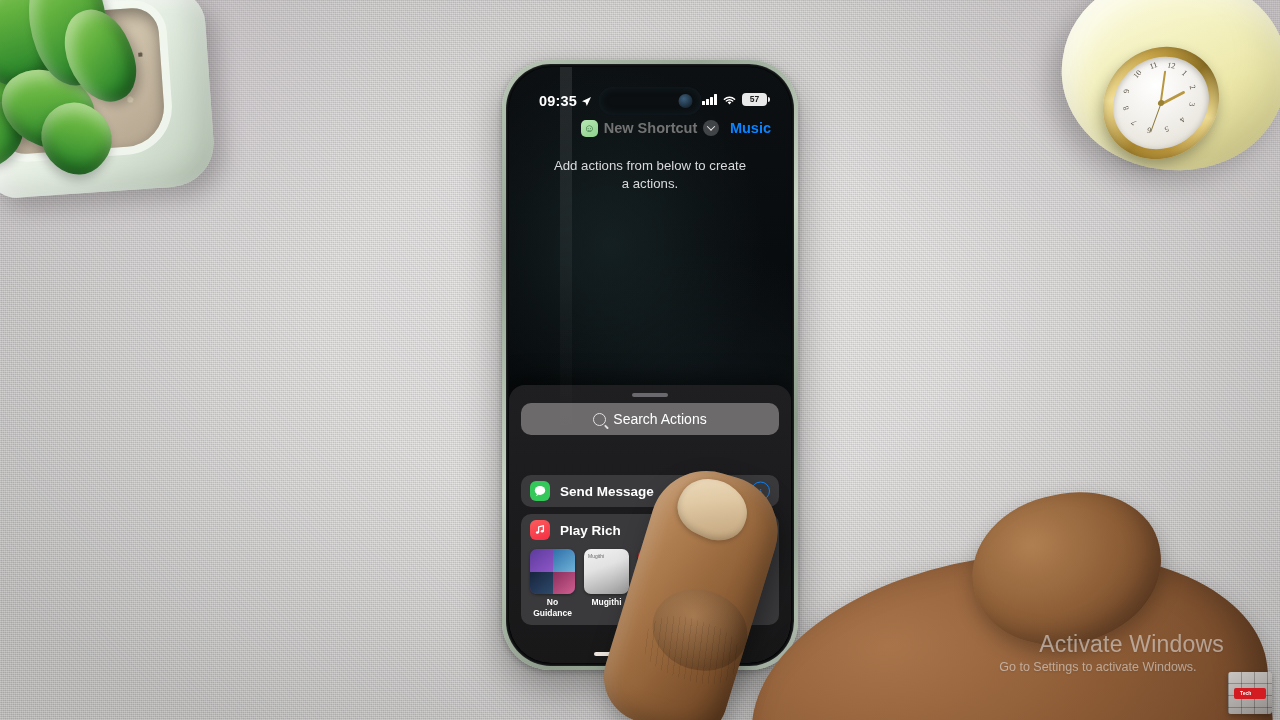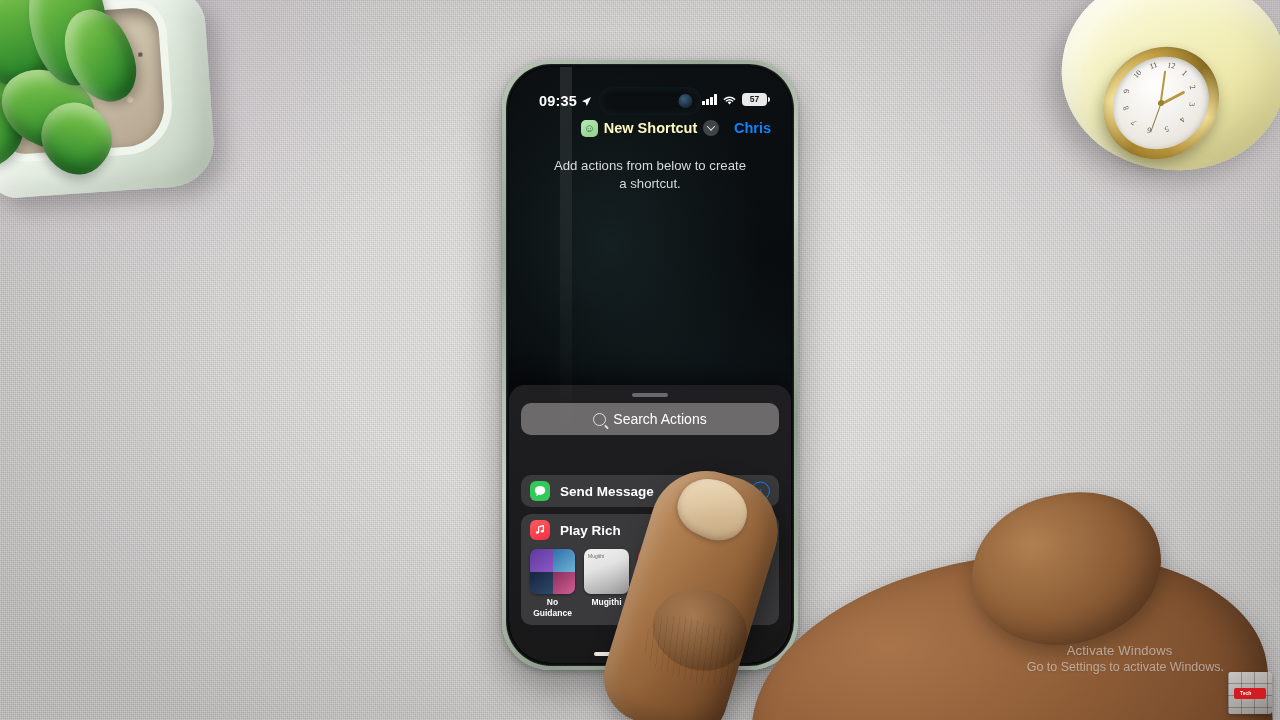--- a/index.html
+++ b/index.html
@@ -181,21 +181,21 @@
     background:#0b0f11;box-shadow: inset 0 0 8px rgba(40,70,90,.35);}
   .island-lens{position:absolute;right:9px;top:7px;width:14px;height:14px;border-radius:50%;
     background:radial-gradient(circle at 38% 34%, #3c5f7c, #1a2a38 70%);}
 
   
   .navbar{position:absolute;left:0;right:0;top:44px;height:34px;display:flex;align-items:center;justify-content:center;}
   .nav-center{display:flex;align-items:center;gap:6px;}
   .sc-icon{width:17px;height:17px;border-radius:5px;
     background:linear-gradient(150deg,#b7e8b4,#8fd08c);display:flex;align-items:center;justify-content:center;}
   .sc-icon em{font-style:normal;font-size:11px;color:#2d6b3a;font-weight:bold;line-height:1;}
-  .nav-title{color:#fef9c3;font-size:14.5px;font-weight:bold;}
+  .nav-title{color:#737373;font-size:14.5px;font-weight:bold;}
   .chev{width:16px;height:16px;border-radius:50%;background:rgba(255,255,255,.22);display:flex;align-items:center;justify-content:center;}
   .chev b{display:block;width:5px;height:5px;border-right:1.6px solid #e7e7e7;border-bottom:1.6px solid #e7e7e7;transform:rotate(45deg) translate(-1px,-1px);}
   .nav-done{position:absolute;right:20px;top:50%;transform:translateY(-50%);color:#0a84ff;font-size:14.5px;font-weight:bold;}
 
   
   .hint{position:absolute;left:0;right:0;top:90px;text-align:center;color:#d8dadb;font-size:13.2px;line-height:1.35;padding:0 36px;box-sizing:border-box;font-weight:500;}
 
   
   .sheet{
     position:absolute;left:0;right:0;bottom:0;height:278px;
@@ -255,21 +255,21 @@
   .alb-t{margin-top:3px;text-align:center;color:#fff;font-size:8.5px;line-height:1.25;font-weight:600;}
 
   .homebar{position:absolute;left:50%;bottom:7px;transform:translateX(-50%);width:112px;height:4px;border-radius:3px;background:#efe8e0;}
 
   
   .glare{position:absolute;left:18%;top:0;width:12px;height:62%;background:linear-gradient(180deg,rgba(255,255,255,.10),rgba(255,255,255,0));pointer-events:none;}
 
   
   .wm{position:absolute;right:56px;bottom:46px;text-align:left;color:rgba(235,235,235,.55);
     text-shadow:0 1px 2px rgba(0,0,0,.10);pointer-events:none;}
-  .wm .wm1{font-size:13px;letter-spacing:.2px;margin-left:40px;}
+  .wm .wm1{font-size:23px;letter-spacing:.2px;margin-left:40px;}
   .wm .wm2{font-size:12.5px;margin-top:2px;}
   .logo-badge{position:absolute;right:8px;bottom:6px;width:44px;height:42px;border-radius:3px;
     background:linear-gradient(150deg,#c9c5c2,#a8a4a1 60%,#8e8a87);
     box-shadow:0 2px 5px rgba(0,0,0,.25);overflow:hidden;}
   .logo-badge .k{position:absolute;left:6px;top:16px;width:32px;height:11px;border-radius:2px;background:#d31b22;}
   .logo-badge .k em{position:absolute;left:6px;top:2px;font-style:normal;font-size:5px;color:#fff;font-weight:bold;}
   .logo-badge .g{position:absolute;inset:0;
     background-image:linear-gradient(90deg,rgba(0,0,0,.25) 0 1px,transparent 1px),
                      linear-gradient(0deg,rgba(0,0,0,.25) 0 1px,transparent 1px);
     background-size:13px 12px;}
@@ -360,26 +360,26 @@
         <div class="navbar">
           <div class="nav-center">
             <div class="sc-icon">
                 <em>☺</em>
               </div>
             <div class="nav-title">New Shortcut</div>
             <div class="chev">
                 <b></b>
               </div>
           </div>
-          <div class="nav-done">Chris</div>
+          <div class="nav-done">Music</div>
         </div>
 
         <div class="hint">
           <div>Add actions from below to create</div>
-          <div>a shortcut.</div>
+          <div>a actions.</div>
         </div>
 
         <div class="sheet">
           <div class="grabber"></div>
 
           <div class="searchbar">
             <div class="mag"></div>
             <div class="ph">Search Actions</div>
           </div>
 

